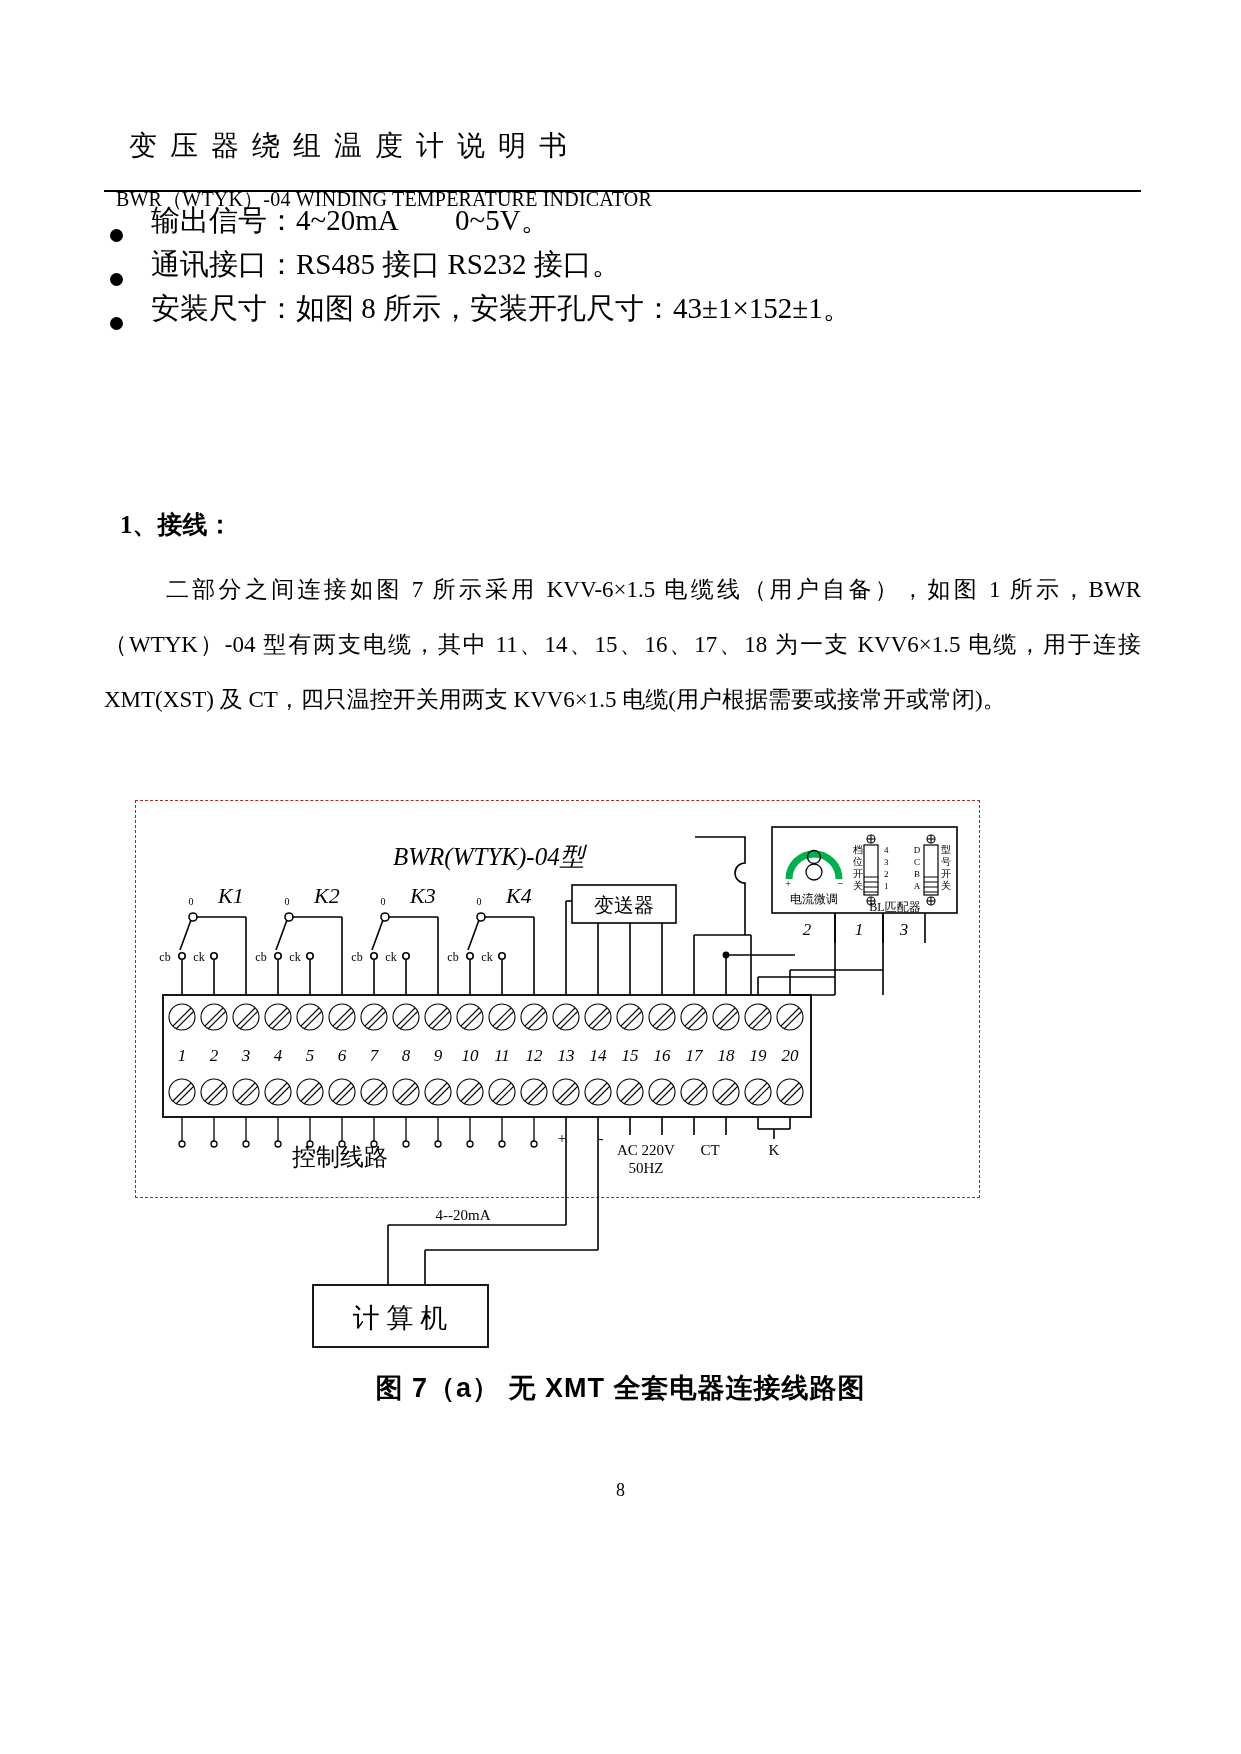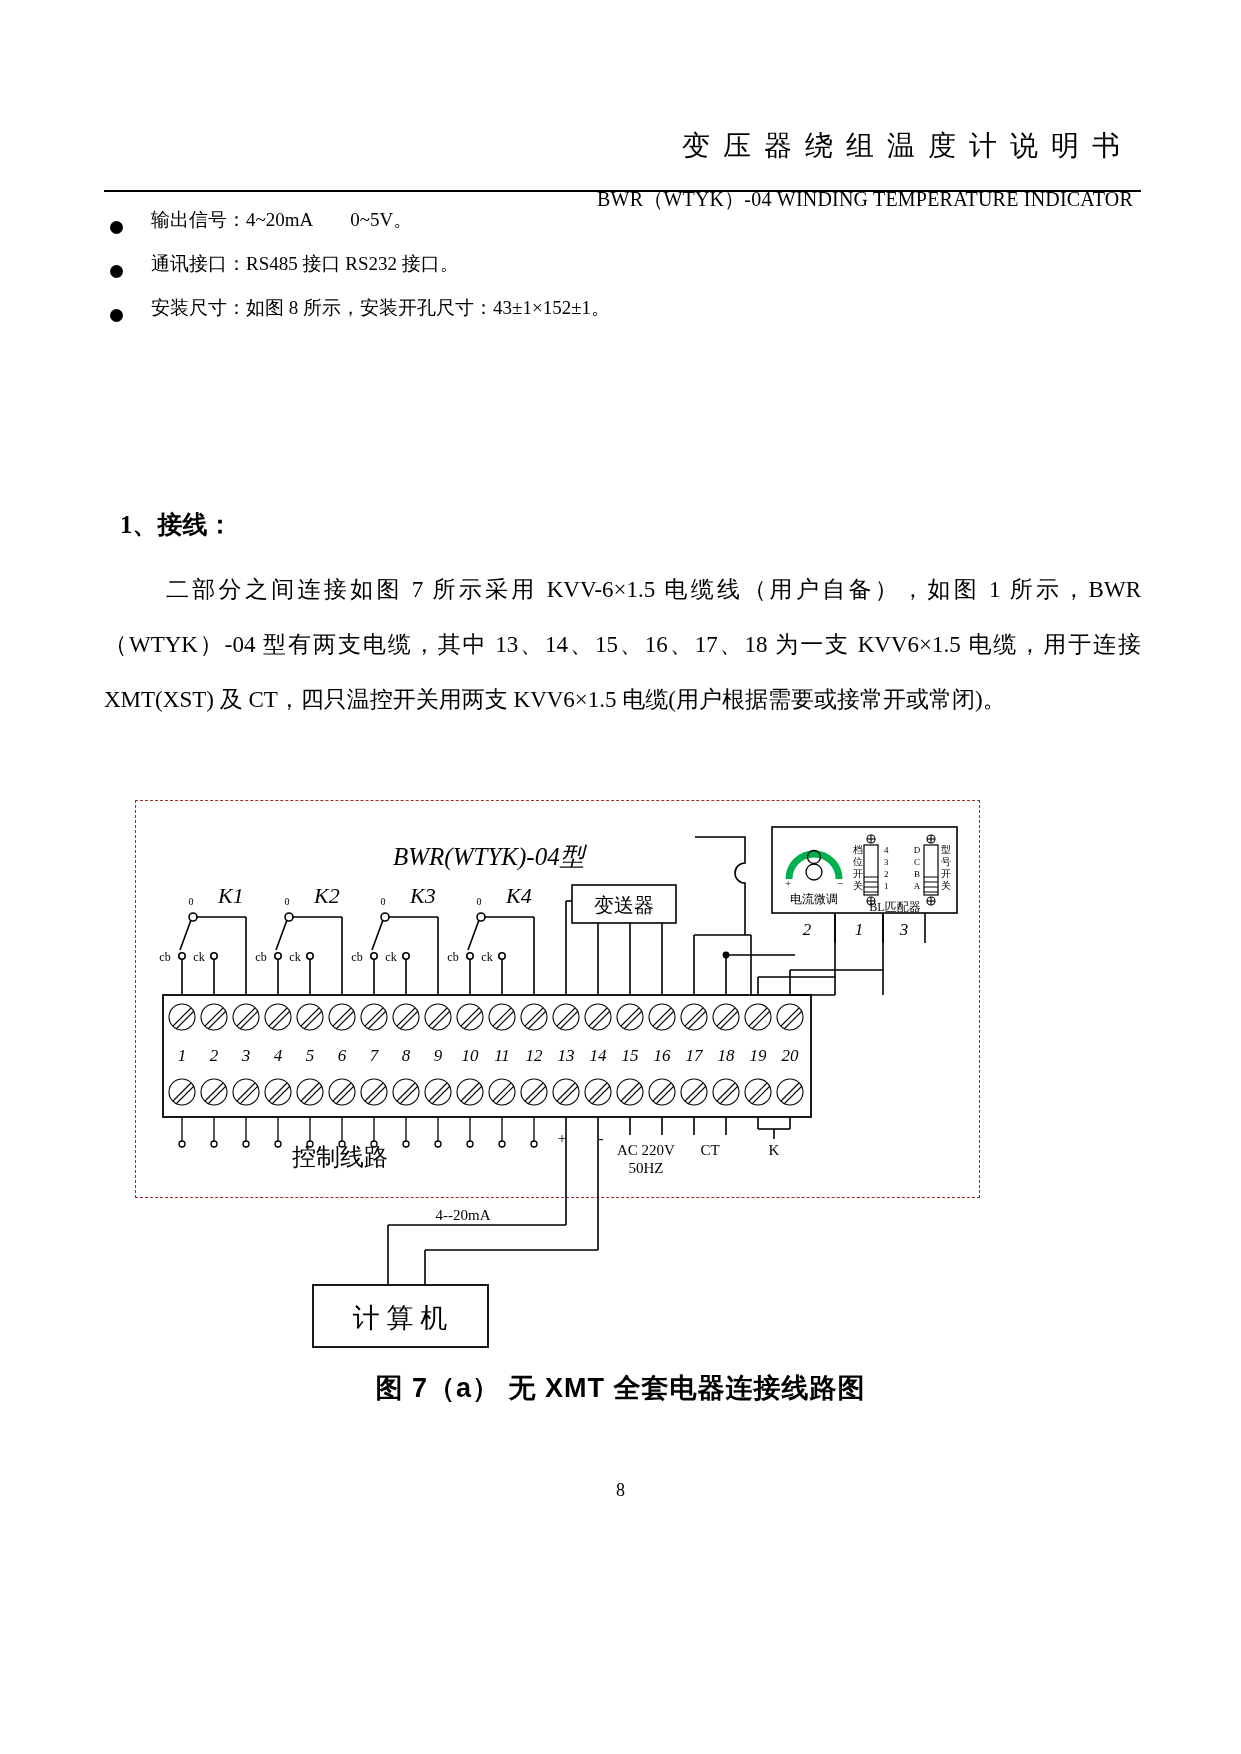--- a/index.html
+++ b/index.html
@@ -18,24 +18,24 @@
   .page {
     position: absolute;
     left: 0; top: 0;
     width: 1241px;
     height: 1754px;
   }
 
   
   .doc-header {
     position: absolute;
-    left: 96px;
+    left: 116px;
     top: 128px;
     width: 1037px;
-    text-align: right;
+    text-align: left;
   }
   .doc-title-cn {
     font-family: "Liberation Serif", "DejaVu Serif", serif;
     font-size: 28px;
     letter-spacing: 13px;
     font-weight: 500;
     line-height: 1.25;
     padding-left: 13px;
   }
   .doc-title-en {
@@ -55,22 +55,22 @@
 
   
   .bullets {
     position: absolute;
     left: 104px;
     top: 198px;
     width: 1037px;
   }
   .bullet-row {
     display: flex;
-    align-items: center;
-    font-size: 19px;
+    align-items: flex-end;
+    font-size: 29px;
     line-height: 44px;
     height: 44px;
     font-family: "Liberation Serif", serif;
   }
   .bullet-dot {
     width: 13px;
     height: 13px;
     background: #000;
     border-radius: 50%;
     margin: 15px 28px 0 6px;
@@ -185,21 +185,21 @@
       <span class="bullet-dot"></span>
       <span class="bullet-text">通讯接口：RS485 接口 RS232 接口。</span>
     </div>
     <div class="bullet-row">
       <span class="bullet-dot"></span>
       <span class="bullet-text">安装尺寸：如图 8 所示，安装开孔尺寸：43±1×152±1。</span>
     </div>
   </div>
 
   <div class="sub-heading">1、接线：</div>
-  <div class="para" id="para-wiring">二部分之间连接如图 7 所示采用 KVV-6×1.5 电缆线（用户自备），如图 1 所示，BWR（WTYK）-04 型有两支电缆，其中 13、14、15、16、17、18 为一支 KVV6×1.5 电缆，用于连接 XMT(XST) 及 CT，四只温控开关用两支 KVV6×1.5 电缆(用户根据需要或接常开或常闭)。</div>
+  <div class="para" id="para-wiring">二部分之间连接如图 7 所示采用 KVV-6×1.5 电缆线（用户自备），如图 1 所示，BWR（WTYK）-04 型有两支电缆，其中 11、14、15、16、17、18 为一支 KVV6×1.5 电缆，用于连接 XMT(XST) 及 CT，四只温控开关用两支 KVV6×1.5 电缆(用户根据需要或接常开或常闭)。</div>
 
   <div class="figure-frame"></div>
 
   <svg class="diagram-svg" viewBox="0 0 870 590">
     <g fill="none" stroke="#000" stroke-width="1.6">
 
       <text x="258" y="70" class="cjk" font-size="25" font-style="italic" fill="#000" stroke="none">BWR(WTYK)-04型</text>
 
       <rect x="28" y="200" width="648" height="122" stroke-width="1.8"></rect>
 

